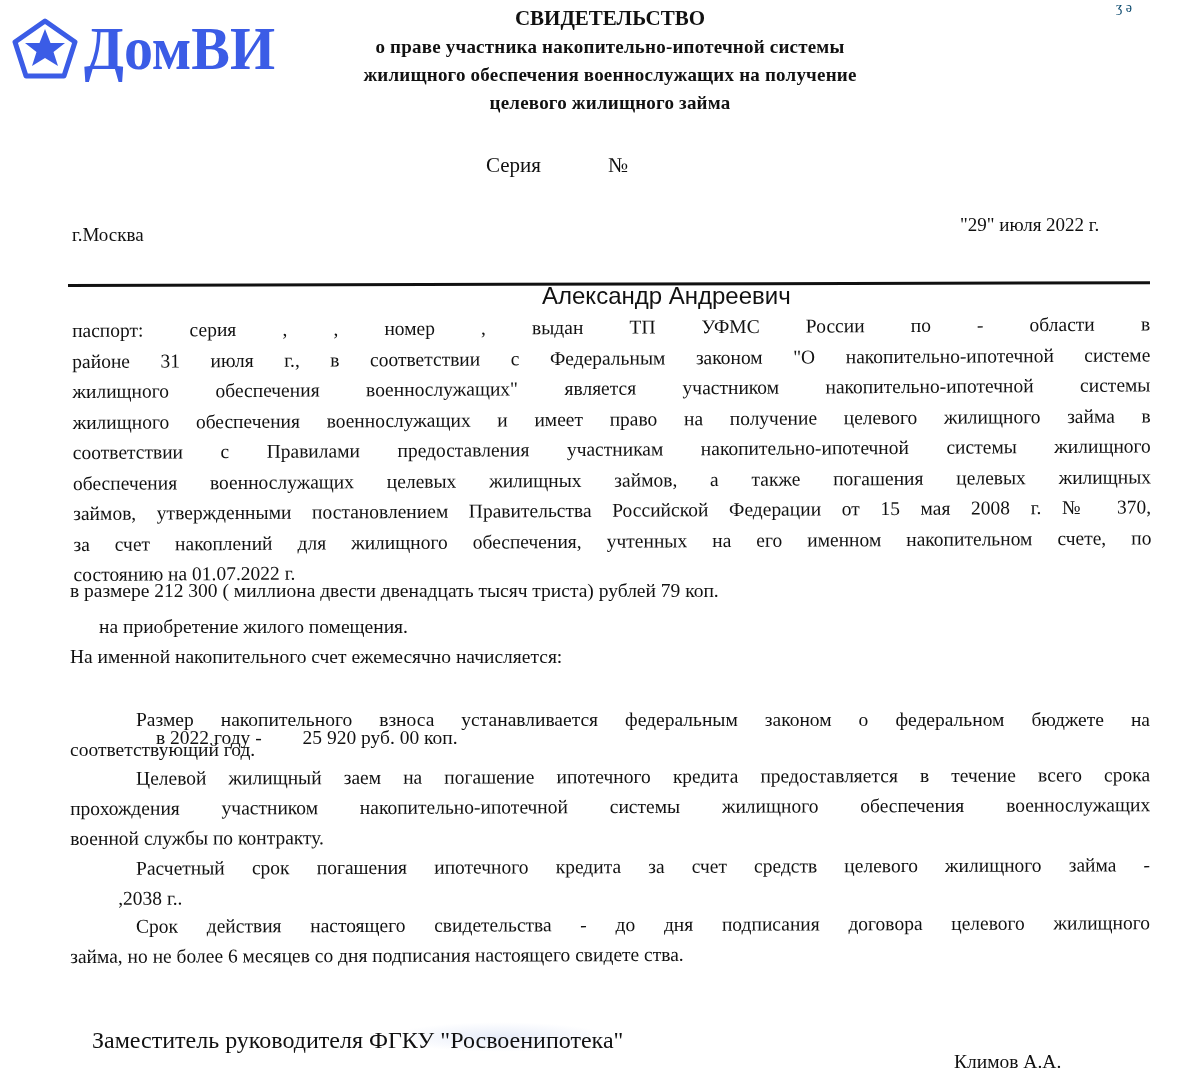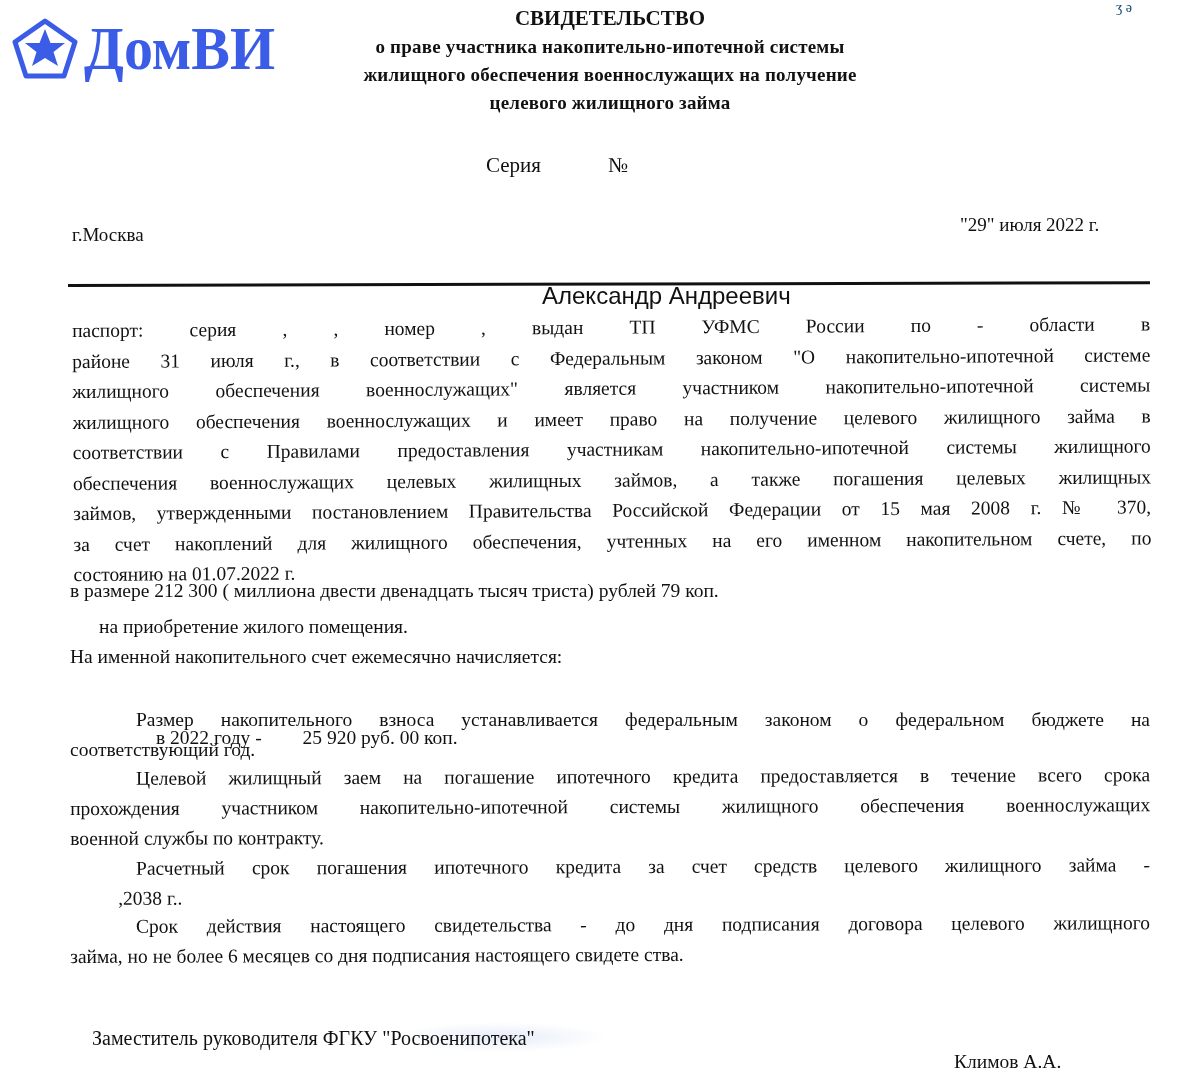--- a/index.html
+++ b/index.html
@@ -119,21 +119,21 @@
     }
     .jline.indent { padding-left: 66px; }
     .jline.last { text-align-last: left; }
 
     .block1 { top: 705px; }
     .block2 { top: 764px; transform: rotate(-0.2deg); transform-origin: left top; }
     .block3 { top: 854px; transform: rotate(-0.2deg); transform-origin: left top; }
     .block3 .yr { padding-left: 48px; }
     .block4 { top: 912px; transform: rotate(-0.2deg); transform-origin: left top; }
 
-    .signer-title { top: 1027px; left: 92px; font-size: 20px; }
+    .signer-title { top: 1027px; left: 92px; font-size: 24px; }
     .signer-name { top: 1015px; left: 954px; font-size: 19.5px; margin-top: 36px; }
 
     .stamp-ghost {
       position: absolute;
       left: 390px; top: 1022px;
       width: 220px; height: 30px;
       background: radial-gradient(ellipse at center, rgba(120,150,220,0.18), rgba(255,255,255,0) 70%);
       pointer-events: none;
     }
     .corner-mark {

